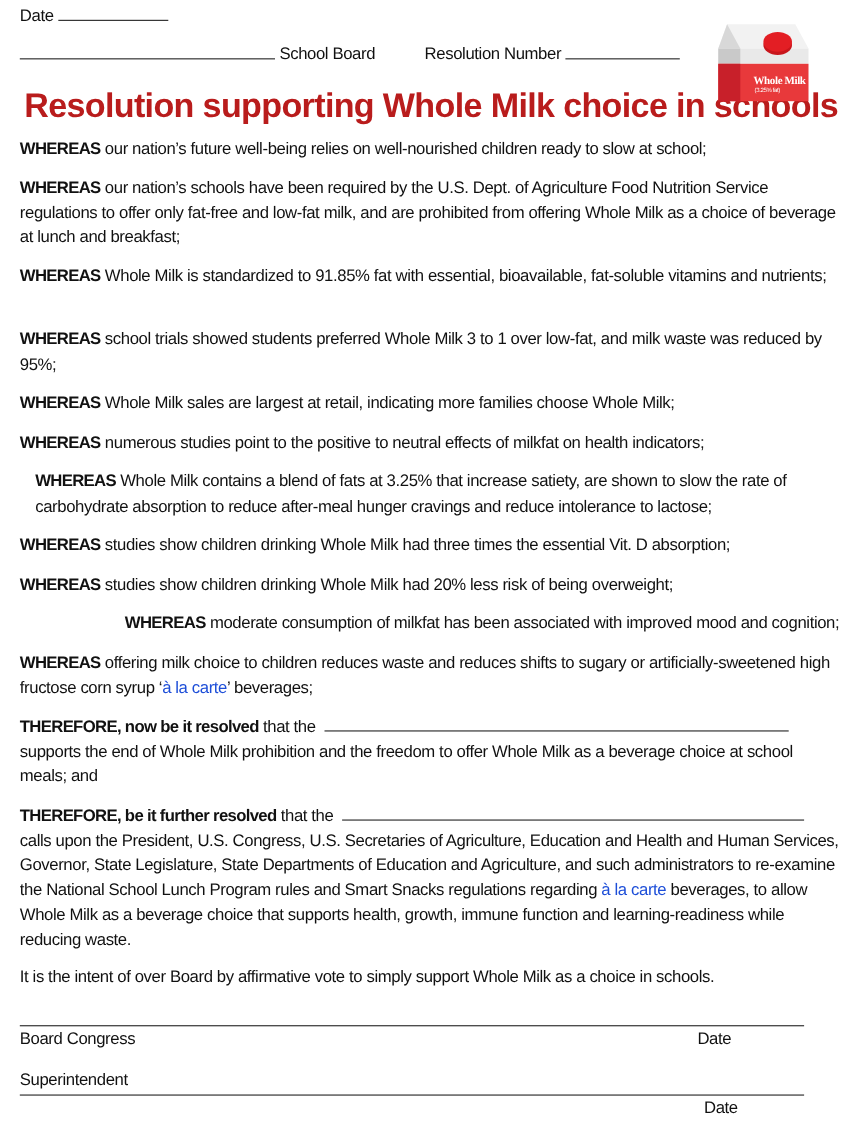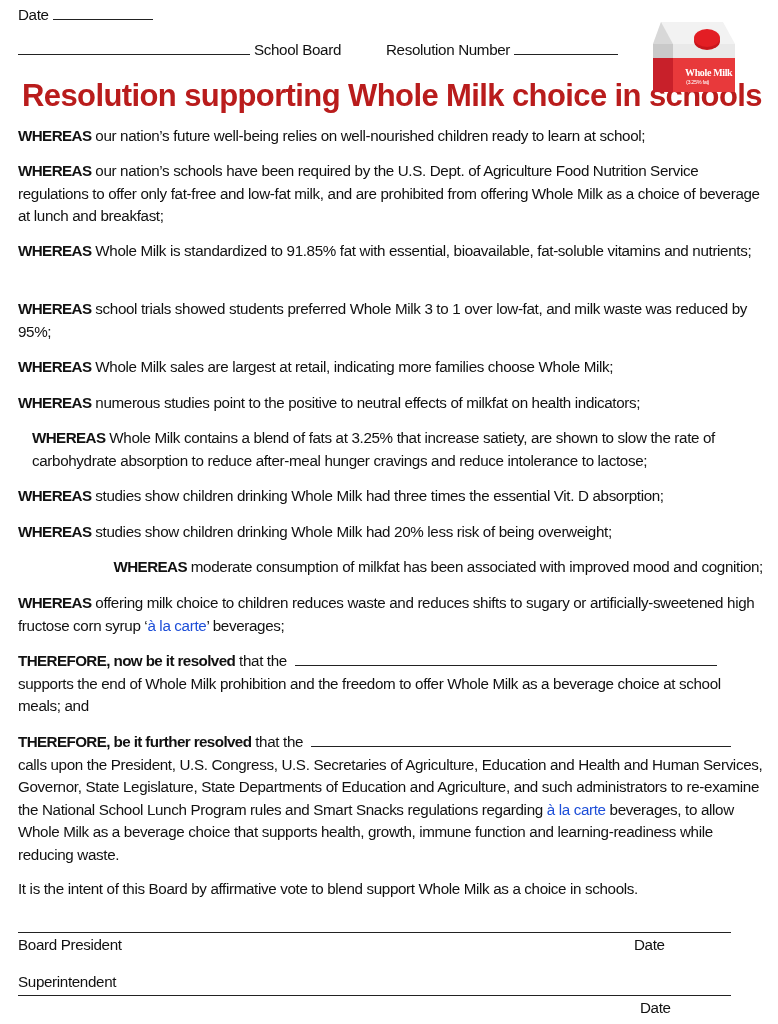--- a/index.html
+++ b/index.html
@@ -48,37 +48,37 @@
   <polygon points="2,30 84,30 84,44 2,44" fill="#e9e9e9"></polygon>
   <polygon points="2,30 22,30 22,44 2,44" fill="#c9c9c9"></polygon>
   <rect x="2" y="44" width="82" height="34" fill="#e8393b"></rect>
   <rect x="2" y="44" width="20" height="34" fill="#c8202a"></rect>
   <ellipse cx="56" cy="27" rx="13" ry="9" fill="#c8161c"></ellipse>
   <ellipse cx="56" cy="24" rx="13" ry="9" fill="#e31e24"></ellipse>
   <text x="34" y="62" font-family="Liberation Serif, serif" font-weight="bold" font-size="10" fill="#ffffff">Whole Milk</text>
   <text x="35" y="70" font-family="Liberation Sans, sans-serif" font-size="5.5" fill="#ffffff">(3.25% fat)</text>
 </svg>
 
-<p class="para" style="top:125px;"><b>WHEREAS</b><span> our nation’s future well-being relies on well-nourished children ready to learn at school;</span></p>
+<p class="para" style="top:125px;"><b>WHEREAS</b><span> our nation’s future well-being relies on well-nourished children ready to slow at school;</span></p>
 <p class="para" style="top:160px;"><b>WHEREAS</b><span> our nation’s schools have been required by the U.S. Dept. of Agriculture Food Nutrition Service regulations to offer only fat-free and low-fat milk, and are prohibited from offering Whole Milk as a choice of beverage at lunch and breakfast;</span></p>
 <p class="para" style="top:240px;"><b>WHEREAS</b><span> Whole Milk is standardized to 91.85% fat with essential, bioavailable, fat-soluble vitamins and nutrients;</span></p>
 <p class="para" style="top:298px;"><b>WHEREAS</b><span> school trials showed students preferred Whole Milk 3 to 1 over low-fat, and milk waste was reduced by 95%;</span></p>
 <p class="para" style="top:356px;"><b>WHEREAS</b><span> Whole Milk sales are largest at retail, indicating more families choose Whole Milk;</span></p>
 <p class="para" style="top:392px;"><b>WHEREAS</b><span> numerous studies point to the positive to neutral effects of milkfat on health indicators;</span></p>
 <p class="para" style="top:427px;margin-left:14px;"><b>WHEREAS</b><span> Whole Milk contains a blend of fats at 3.25% that increase satiety, are shown to slow the rate of carbohydrate absorption to reduce after-meal hunger cravings and reduce intolerance to lactose;</span></p>
 <p class="para" style="top:485px;"><b>WHEREAS</b><span> studies show children drinking Whole Milk had three times the essential Vit. D absorption;</span></p>
 <p class="para" style="top:521px;"><b>WHEREAS</b><span> studies show children drinking Whole Milk had 20% less risk of being overweight;</span></p>
 <p class="para" style="top:556px;text-align:right;"><b>WHEREAS</b><span> moderate consumption of milkfat has been associated with improved mood and cognition;</span></p>
 <p class="para" style="top:592px;"><b>WHEREAS</b><span> offering milk choice to children reduces waste and reduces shifts to sugary or artificially-sweetened high fructose corn syrup ‘</span><span class="grey">à la carte</span><span>’ beverages;</span></p>
 
 <p class="para" style="top:650px;"><b>THEREFORE, now be it resolved</b><span> that the </span><span class="line" style="width:422px;"></span><br><span>supports the end of Whole Milk prohibition and the freedom to offer Whole Milk as a beverage choice at school meals; and</span></p>
 
 <p class="para" style="top:731px;"><b>THEREFORE, be it further resolved</b><span> that the </span><span class="line" style="width:420px;"></span><br><span>calls upon the President, U.S. Congress, U.S. Secretaries of Agriculture, Education and Health and Human Services, Governor, State Legislature, State Departments of Education and Agriculture, and such administrators to re-examine the National School Lunch Program rules and Smart Snacks regulations regarding </span><span class="grey">à la carte</span><span> beverages, to allow Whole Milk as a beverage choice that supports health, growth, immune function and learning-readiness while reducing waste.</span></p>
 
-<p class="para" style="top:878px;">It is the intent of this Board by affirmative vote to blend support Whole Milk as a choice in schools.</p>
+<p class="para" style="top:878px;">It is the intent of over Board by affirmative vote to simply support Whole Milk as a choice in schools.</p>
 
 <div class="sigline" style="top:932px;"></div>
-<span class="siglabel" style="left:18px; top:936px;">Board President</span>
+<span class="siglabel" style="left:18px; top:936px;">Board Congress</span>
 <span class="siglabel" style="left:634px; top:936px;">Date</span>
 
 <div class="sigline" style="top:995px;"></div>
 <span class="siglabel" style="left:18px; top:973px;">Superintendent</span>
 <span class="siglabel" style="left:640px; top:999px;">Date</span>
 
 </body></html>

